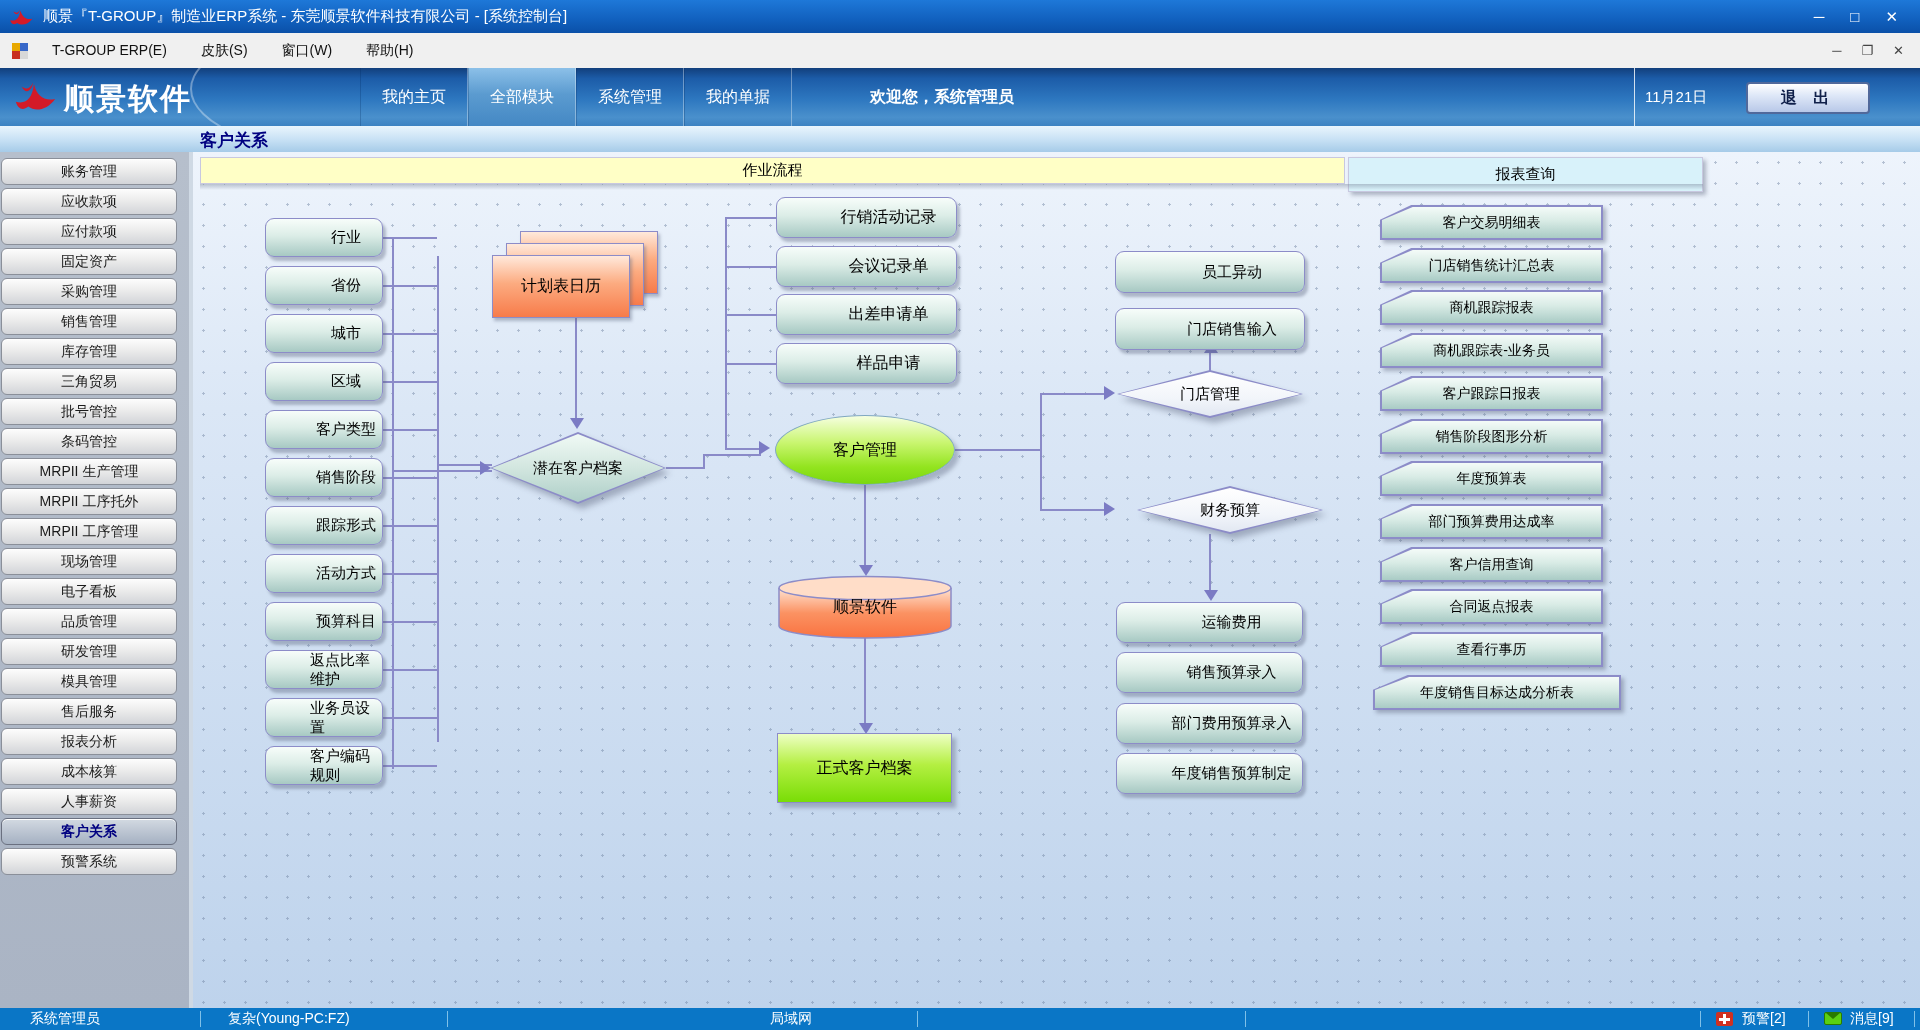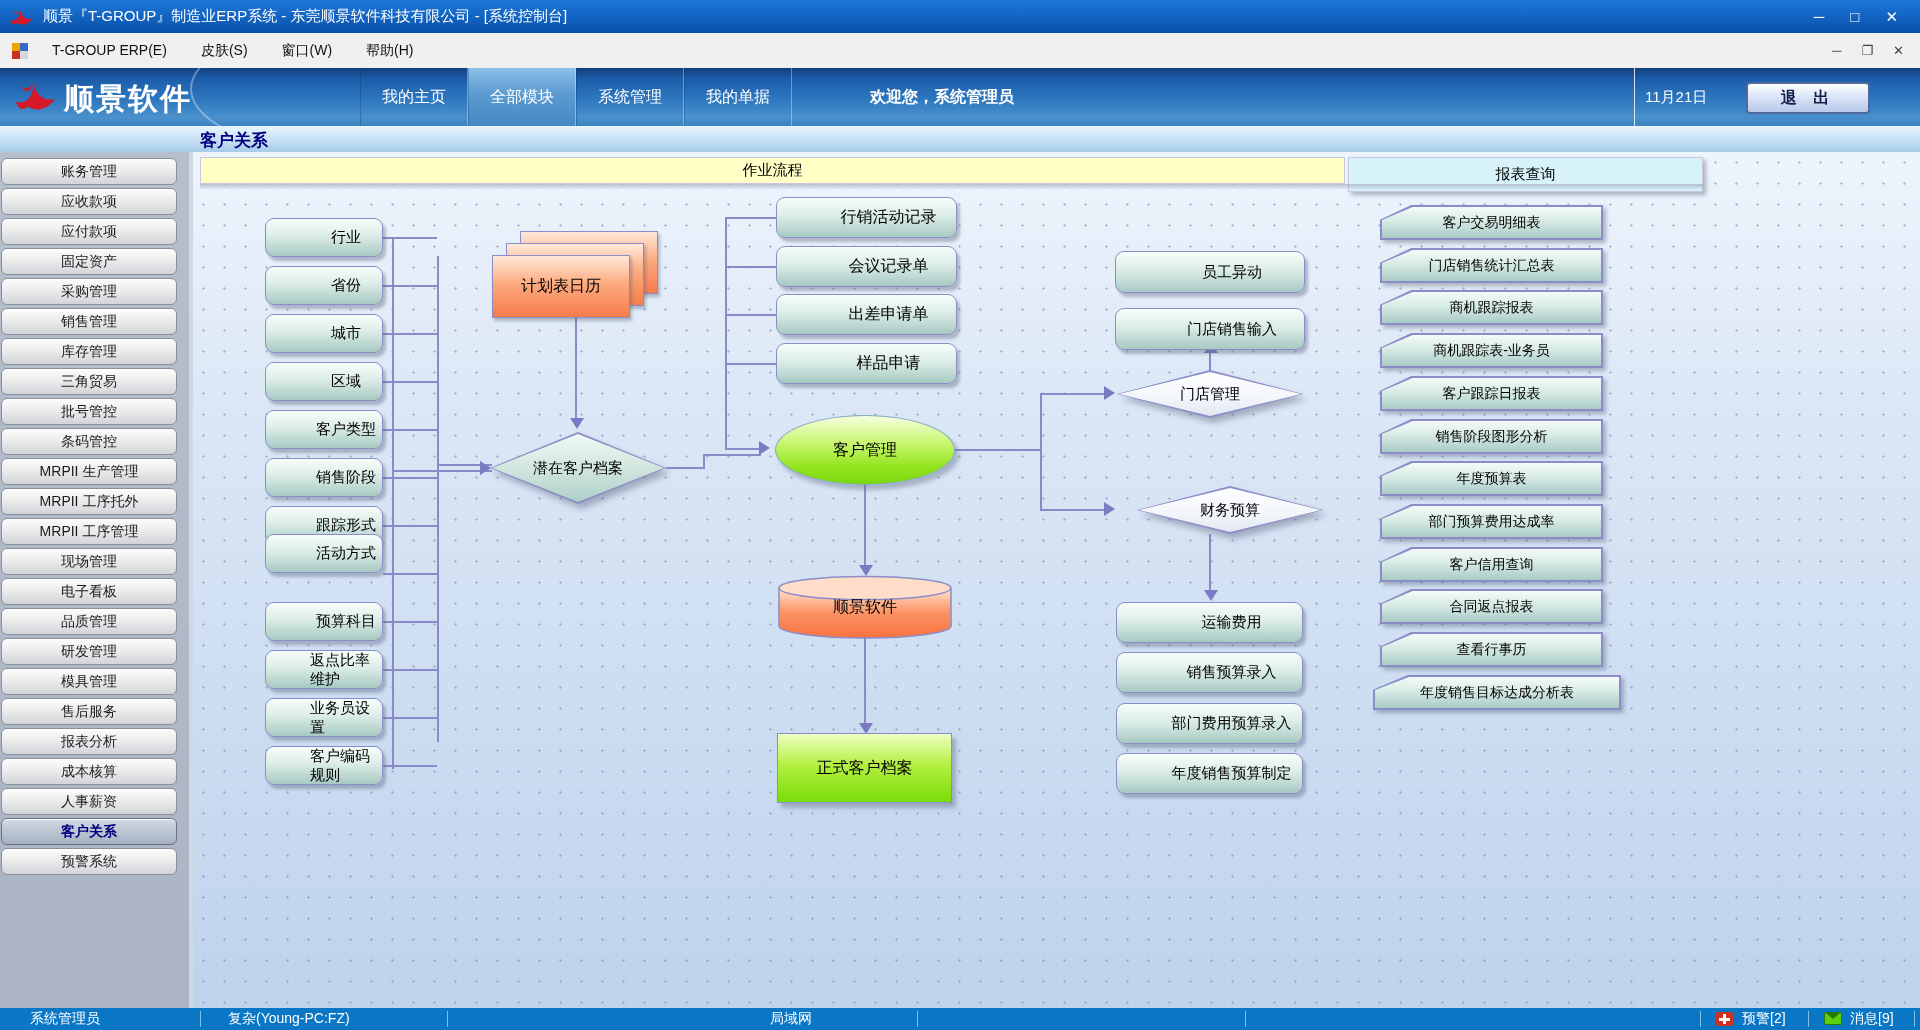--- a/index.html
+++ b/index.html
@@ -306,21 +306,21 @@
     <div class="shape"></div>
     <div class="dlabel">财务预算</div>
   </div>
 <div class="nbox abs config" style="top: 66px;">行业</div>
     <div class="nbox abs config" style="top: 114px;">省份</div>
     <div class="nbox abs config" style="top: 162px;">城市</div>
     <div class="nbox abs config" style="top: 210px;">区域</div>
     <div class="nbox abs config" style="top: 258px;">客户类型</div>
     <div class="nbox abs config" style="top: 306px;">销售阶段</div>
     <div class="nbox abs config" style="top: 354px;">跟踪形式</div>
-    <div class="nbox abs config" style="top: 382px;">活动方式</div>
+    <div class="nbox abs config" style="top: 402px;">活动方式</div>
     <div class="nbox abs config" style="top: 450px;">预算科目</div>
     <div class="nbox abs config" style="top: 498px;">返点比率维护</div>
     <div class="nbox abs config" style="top: 546px;">业务员设置</div>
     <div class="nbox abs config" style="top: 594px;">客户编码规则</div>
     <div class="nbox abs activity" style="top: 45px;">行销活动记录</div>
     <div class="nbox abs activity" style="top: 94px;">会议记录单</div>
     <div class="nbox abs activity" style="top: 142px;">出差申请单</div>
     <div class="nbox abs activity" style="top: 191px;">样品申请</div>
     <div class="nbox abs hrbox" style="top: 91px;">员工异动</div>
     <div class="nbox abs hrbox" style="top: 148px;">门店销售输入</div>

